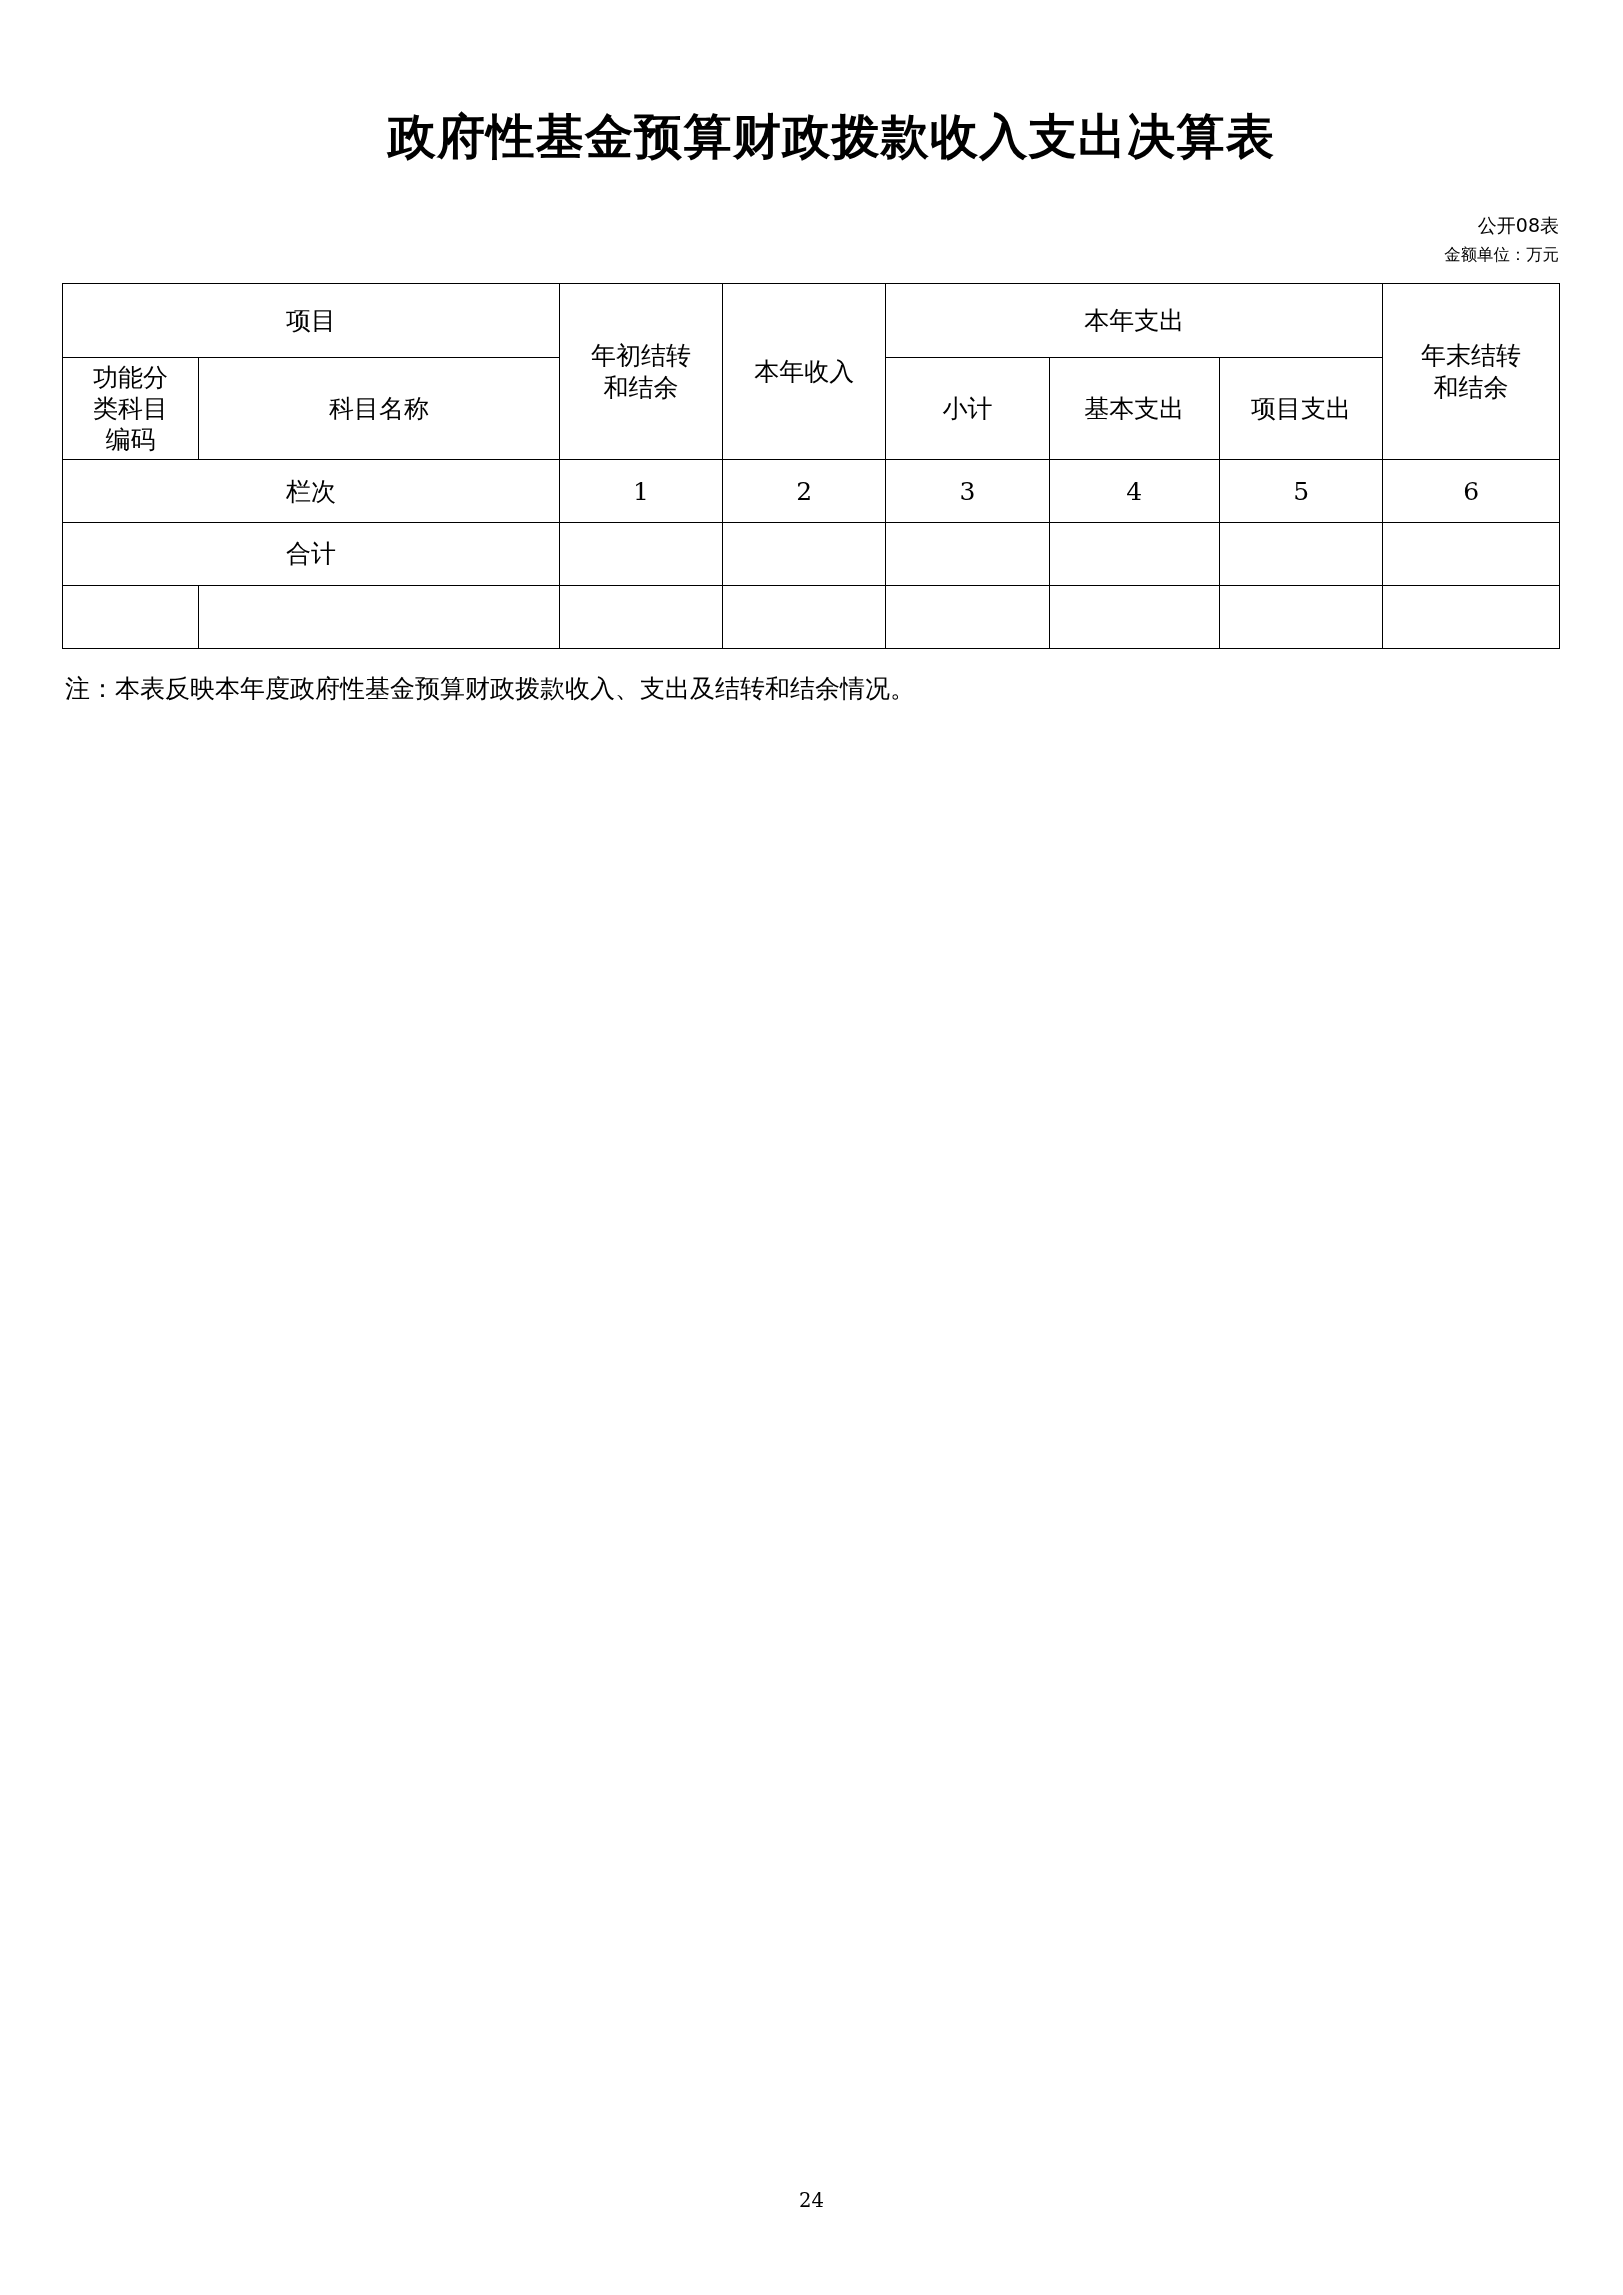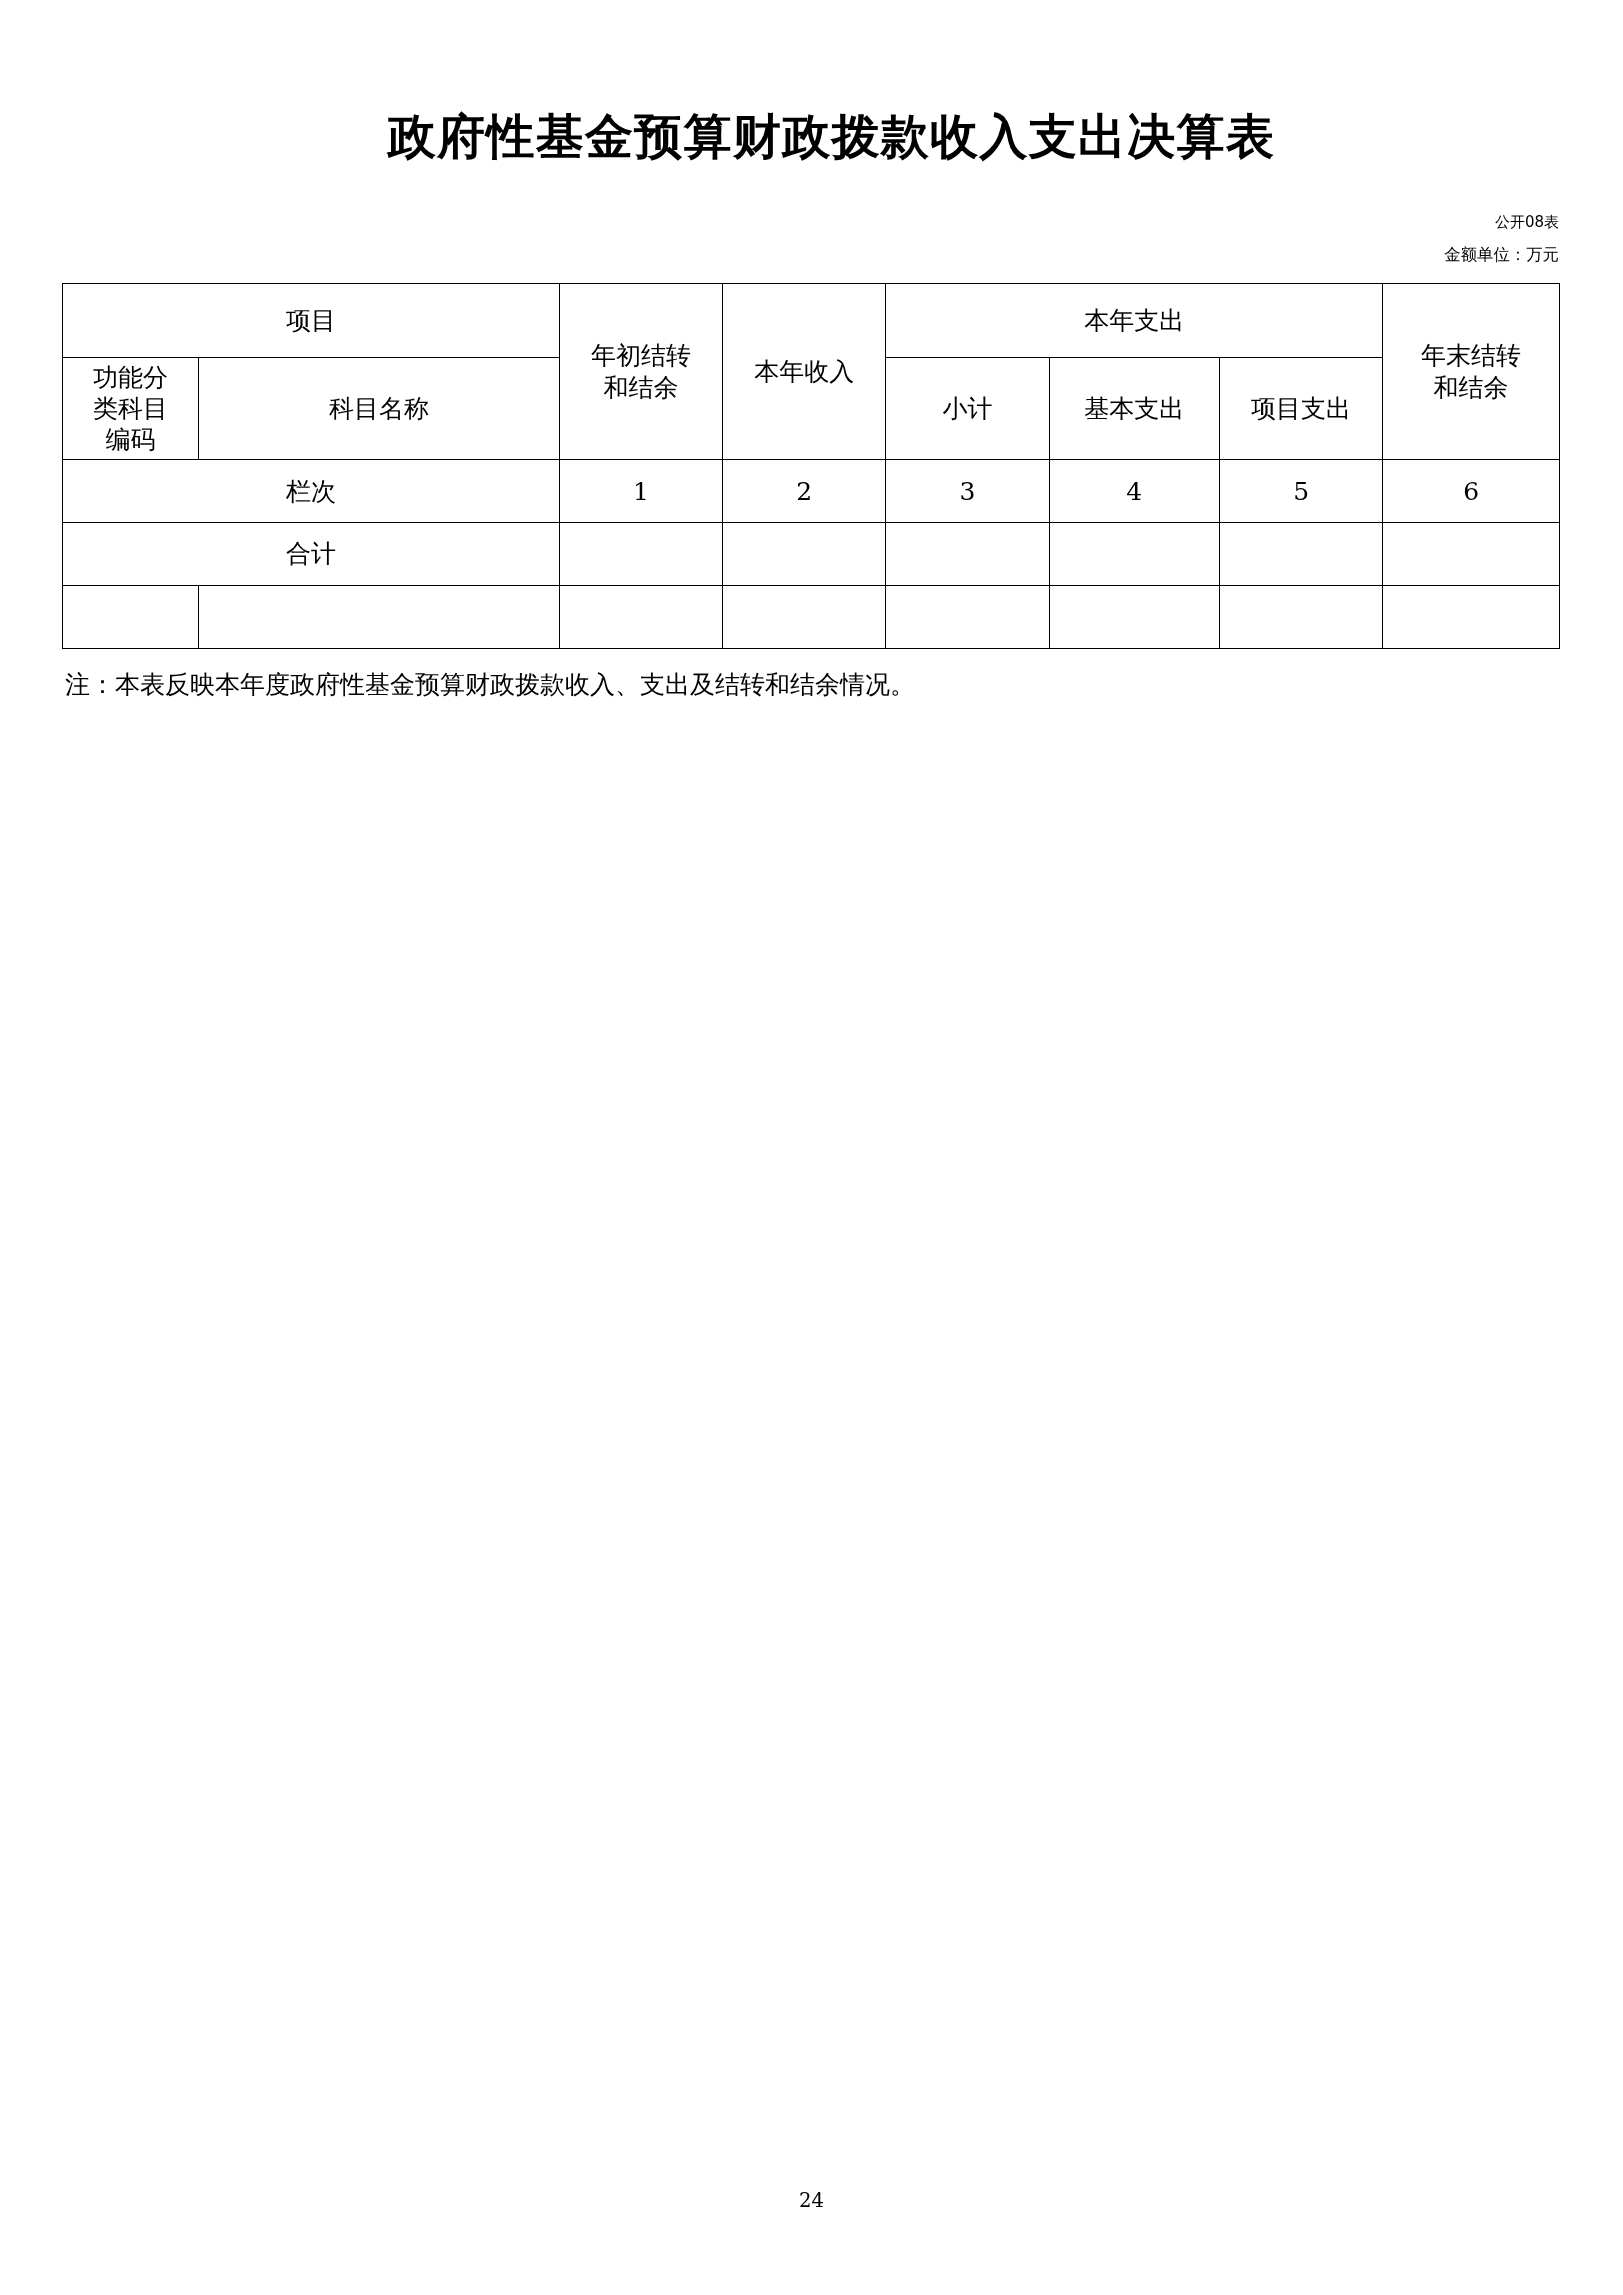--- a/index.html
+++ b/index.html
@@ -42,21 +42,21 @@
     left: 65px;
     top: 11.8px;
     font-size: 26px;
     font-family: "DejaVu Serif", "Liberation Serif", serif;
     white-space: nowrap;
   }
   .form-no {
     position: absolute;
     right: 64px;
     top: -9.2px;
-    font-size: 15px;
+    font-size: 19px;
     font-family: "DejaVu Sans", "Liberation Sans", sans-serif;
     white-space: nowrap;
   }
   .unit-note {
     position: absolute;
     right: 64px;
     top: 22px;
     font-size: 16.4px;
     font-family: "DejaVu Sans", "Liberation Sans", sans-serif;
     white-space: nowrap;
@@ -76,23 +76,23 @@
     font-family: "DejaVu Serif", "Liberation Serif", serif;
     padding: 3.9px 2.6px;
     line-height: 1.25;
   }
   .h-tall { height: 71px; }
   .h-head { height: 65px; margin-left: 41px; }
   .h-row  { height: 54px; }
   .h-empty { height: 54px; }
   .two-line { line-height: 1.22; }
   .notes {
-    margin: 17px 0 0 65px;
+    margin: 23px 0 0 65px;
     font-size: 25px;
-    font-family: Liberation Serif, serif;
+    font-family: Liberation Mono, monospace;
     line-height: 1.55;
   }
   .notes div { white-space: nowrap; }
   .notes .indent { padding-left: 50px; }
   .page-number {
     position: absolute;
     left: 0;
     right: 0;
     top: 2189px;
     text-align: center;

